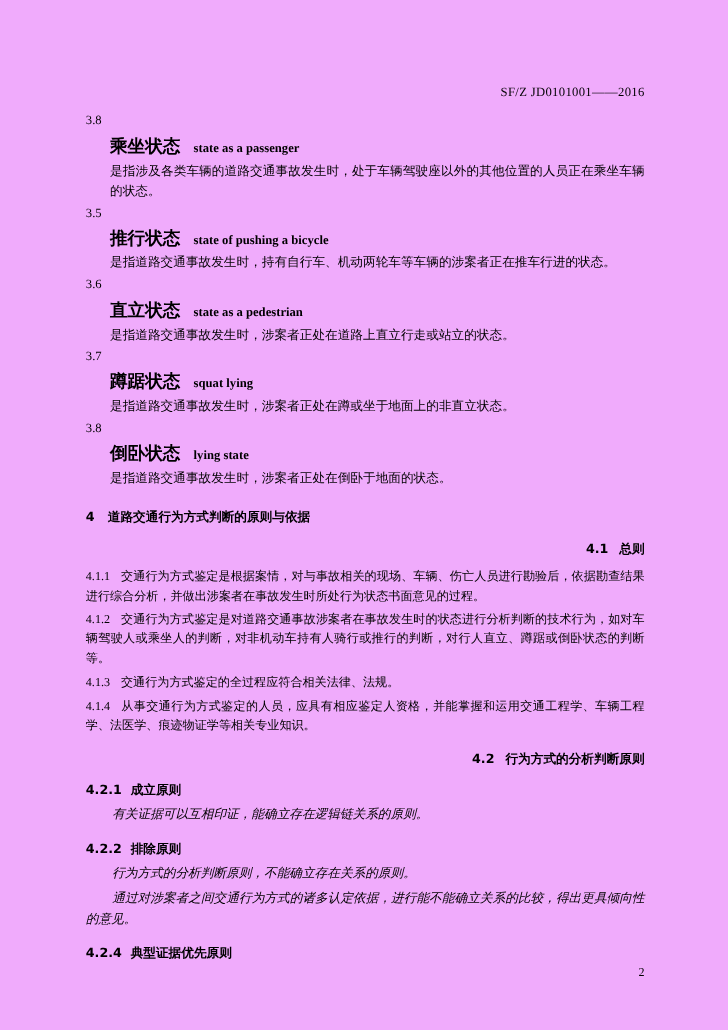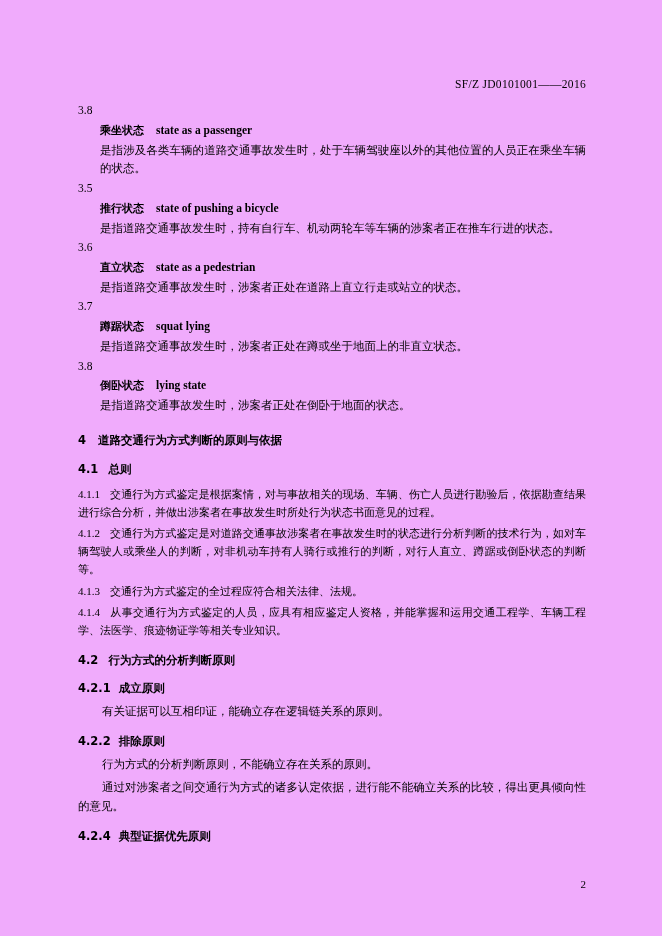--- a/index.html
+++ b/index.html
@@ -37,21 +37,21 @@
   }
   .termline {
     font-size: 12px;
     line-height: 1.55;
     margin-left: 22px;
     font-weight: bold;
     margin-top: 1px;
   }
   .termline .zh {
     font-family: "DejaVu Sans", "Liberation Sans", sans-serif;
-    font-size: 11px;
+    font-size: 16px;
     font-weight: bold;
   }
   .termline .en {
     font-family: "Liberation Serif", serif;
     font-weight: bold;
     font-size: 11.5px;
     margin-left: 12px;
   }
   .body-text {
     font-size: 11.5px;
@@ -68,20 +68,21 @@
   }
   .sec-head .lbl {
     margin-right: 12px;
   }
   .sub-head {
     font-size: 11.5px;
     font-weight: bold;
     font-family: "DejaVu Sans", "Liberation Sans", sans-serif;
     margin-top: 14px;
     margin-bottom: 8px;
+    text-align: right;
   }
   .sub-head .lbl {
     margin-right: 10px;
   }
   .sub-head2 {
     font-size: 11.5px;
     font-weight: bold;
     font-family: "DejaVu Sans", "Liberation Sans", sans-serif;
     margin-top: 13px;
     margin-bottom: 6px;
@@ -98,20 +99,21 @@
   }
   .para .lbl {
     margin-right: 10px;
   }
   .indent-para {
     font-size: 11.5px;
     line-height: 1.65;
     text-align: justify;
     margin-top: 4px;
     text-indent: 24px;
+    font-style: italic;
   }
   .block-41 {
     margin-top: 6px;
   }
   .footer-page {
     position: absolute;
     right: 76px;
     bottom: 46px;
     font-size: 11px;
     font-family: "Liberation Serif", serif;

